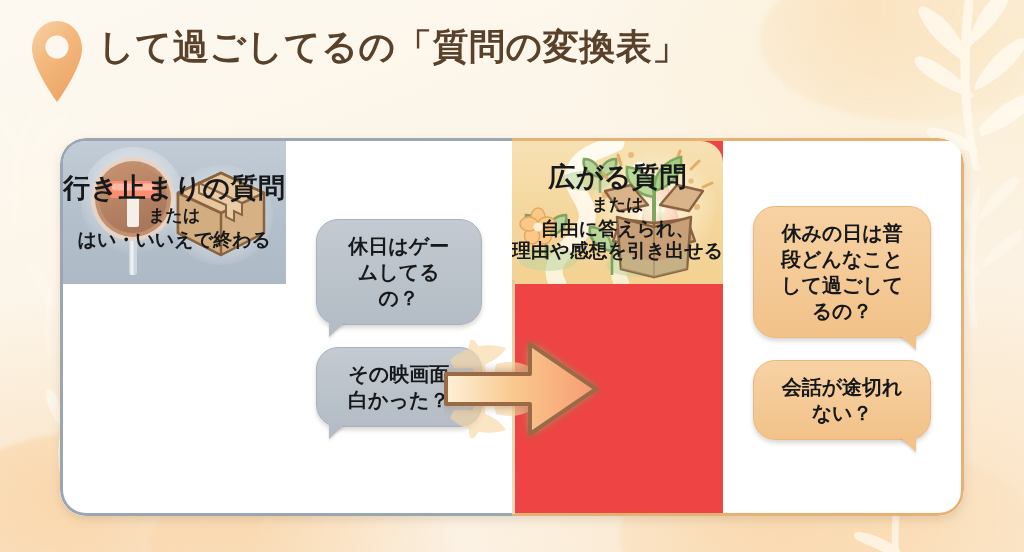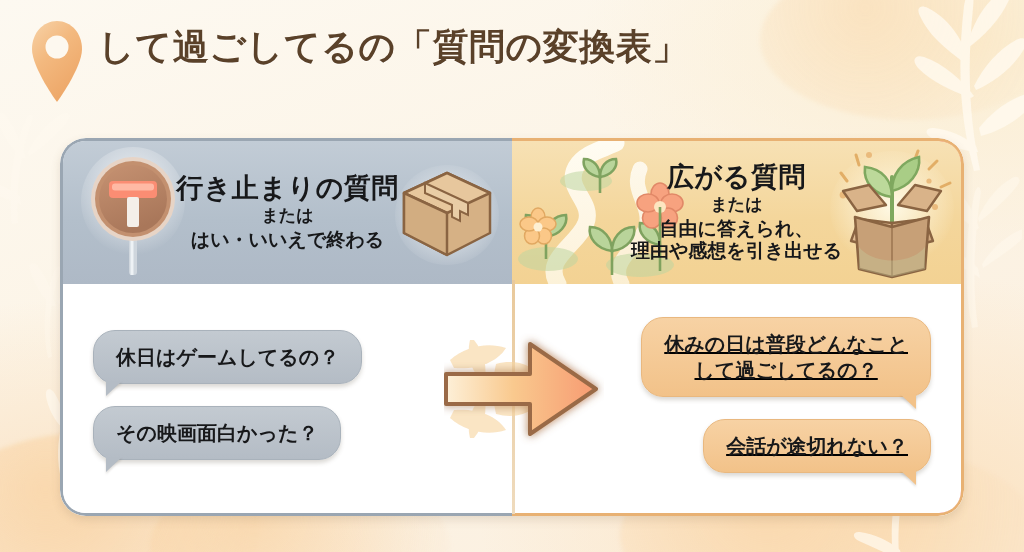--- a/index.html
+++ b/index.html
@@ -71,21 +71,21 @@
     width: 904px; height: 378px;
     border-radius: 26px;
     background: #ffffff;
     box-shadow: 0 4px 10px rgba(120,96,64,.16);
     display: flex;
     overflow: hidden;
   }
   .col {
     position: relative;
     width: 50%;
-    display: flex; flex-direction: column;
+    display: flex; flex-direction: row;
     box-sizing: border-box;
   }
   .col.left  { border: 3px solid #9aa6b2; border-right: none;
                border-radius: 26px 0 0 26px; background: #fff; }
   .col.right { border: 3px solid #e8b173; border-left: none;
                border-radius: 0 26px 26px 0; background: #ef4444; }
 
   
   .col-head {
     position: relative;
@@ -118,21 +118,21 @@
     position: relative;
     flex: 1;
     display: flex; flex-direction: column;
     justify-content: center;
     gap: 22px;
     padding: 6px 30px 14px 30px;
     box-sizing: border-box;
     background: #fff;
   }
   .col.left  .col-body { align-items: flex-start; border-radius: 0 0 0 22px;}
-  .col.right .col-body { align-items: flex-end;  border-radius: 0 0 22px 0; text-decoration: underline;}
+  .col.right .col-body { align-items: flex-end;  border-radius: 0 0 22px 0;}
 
   .bubble {
     position: relative;
     border-radius: 22px;
     padding: 13px 22px;
     font-size: 20px; font-weight: bold;
     line-height: 1.3;
     color: #17181a;
     text-align: center;
     box-shadow: 0 3px 4px rgba(90,80,65,.22);

